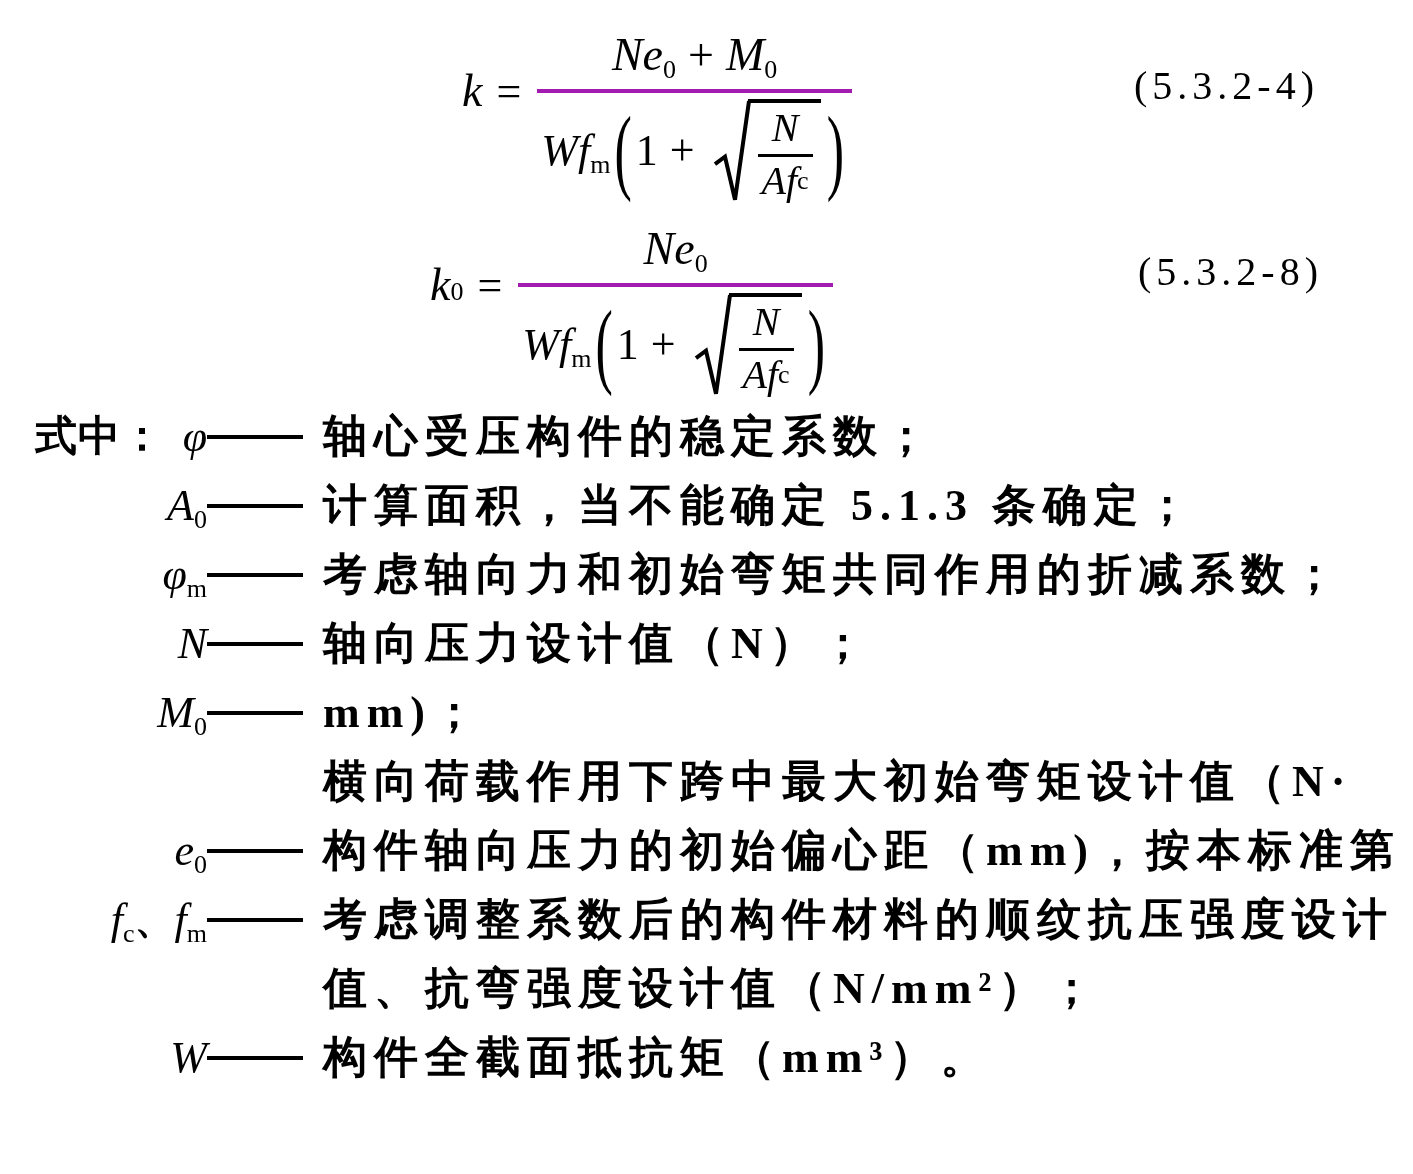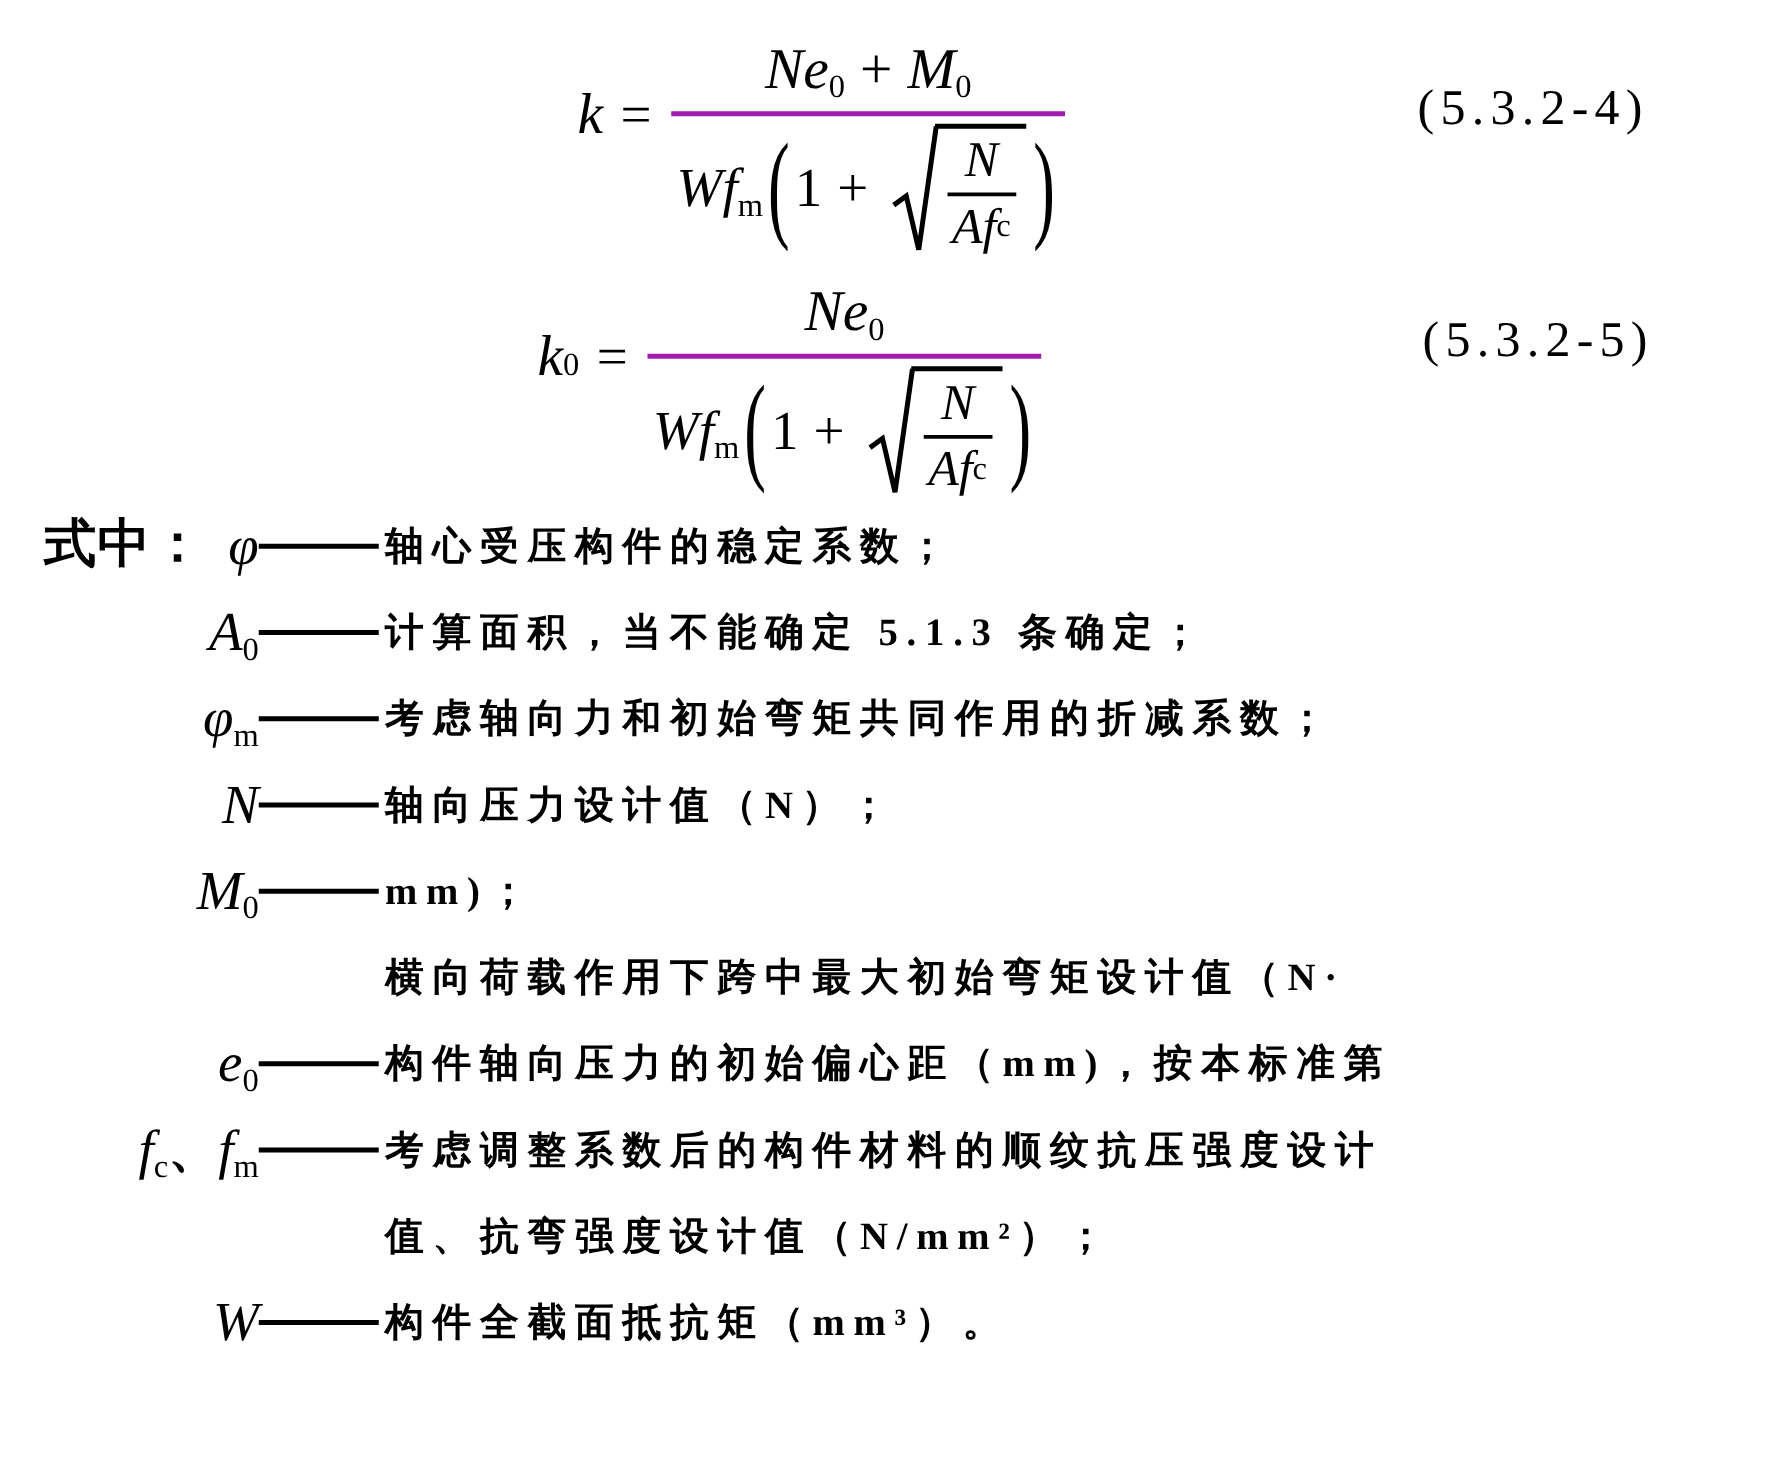--- a/index.html
+++ b/index.html
@@ -92,21 +92,21 @@
     font-style: normal; font-weight: bold;
     letter-spacing: 1px;
     margin-right: auto;
     font-size: 42px;
   }
   .joiner { font-style: normal; font-weight: bold; font-size: 40px; }
   .dash {
     width: 96px; height: 4px; background: #000;
     flex-shrink: 0; margin-top: 33px;
   }
-  .def-text { margin-left: 5px; font-weight: bold; font-size: 31px; }
+  .def-text { margin-left: 20px; font-weight: bold; font-size: 44px; }
   .def-text .line { line-height: 69px; letter-spacing: 7px; white-space: nowrap; }
 </style>
 </head>
 <body>
 
 <div class="page">
 
   <div class="formula" id="formula1">
     <span class="lhs-group">
         <span>k</span>
@@ -171,21 +171,21 @@
                   <span>Af</span>
                   <sub>c</sub>
                 </span>
             </span>
           </span>
         </span>
         <span class="bigparen">)</span>
       </span>
     </span>
   </div>
-  <div class="eq-number" id="eqnum2">(5.3.2-5)</div>
+  <div class="eq-number" id="eqnum2">(5.3.2-8)</div>
 
   <div id="definitions">
 
     <div class="def-row">
       <div class="sym-cell">
         <span class="prefix">式中：</span>
         <span class="tok"><span>φ</span></span>
       </div>
       <div class="dash"></div>
       <div class="def-text">

